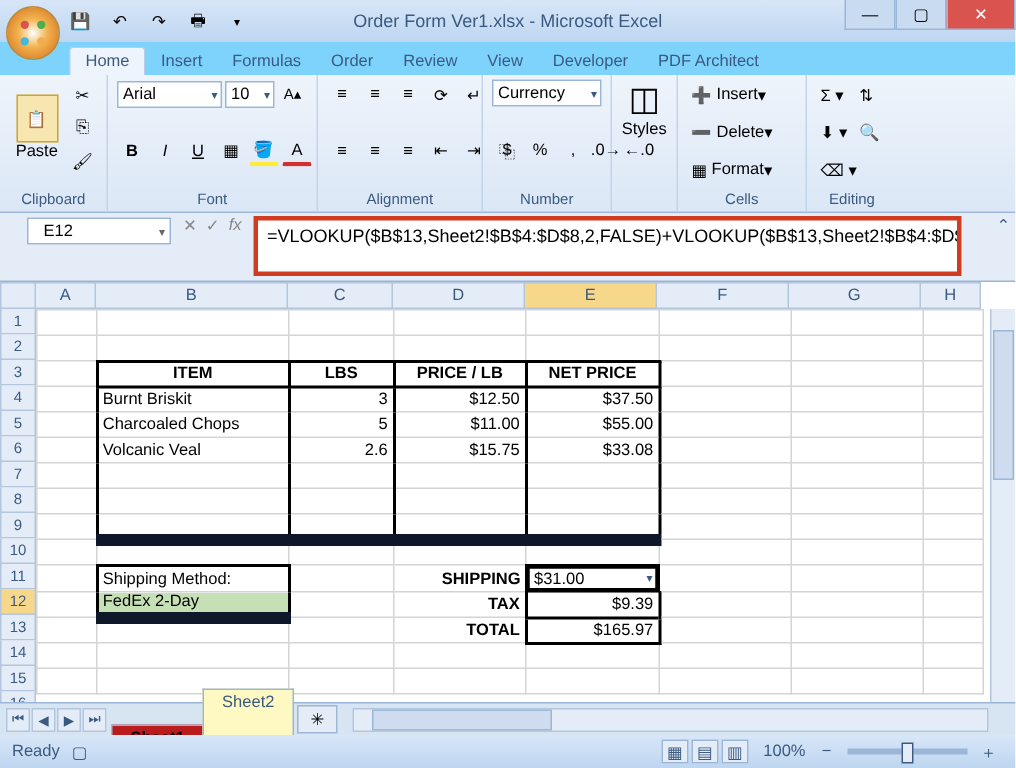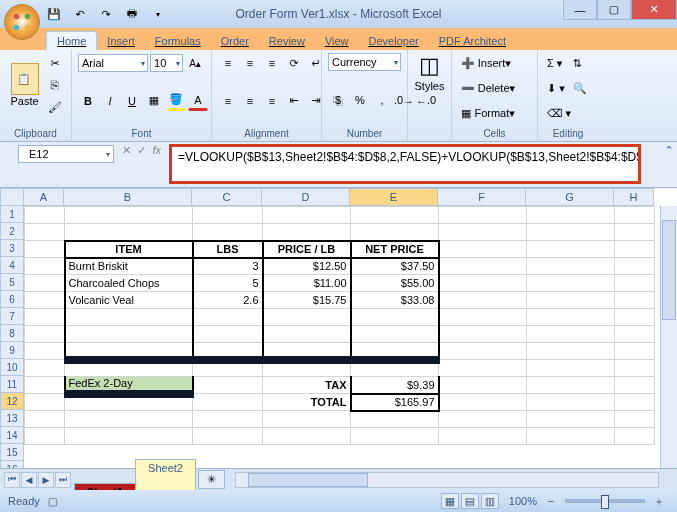--- a/index.html
+++ b/index.html
@@ -6,21 +6,21 @@
 body { width:677px; height:512px; background:#fff; overflow:hidden; position:relative; }
 .titlebar { height:28px; background:linear-gradient(#d8e6f8,#bdd6f0); display:flex; align-items:center; position:relative; }
 .qat { display:flex; gap:6px; margin-left:44px; }
 .qat span { width:16px; height:16px; display:flex; align-items:center; justify-content:center; }
 .titlebar .title { position:absolute; left:50%; transform:translateX(-50%); color:#3b5a82; font-size:12px; }
 .winbtns { position:absolute; right:0; top:0; display:flex; }
 .winbtns div { width:34px; height:20px; display:flex; align-items:center; justify-content:center; background:#c9dbf0; border:1px solid #9bb6d6; border-top:none; }
 .winbtns .close { background:#d9534f; color:#fff; width:46px; }
 .office-btn { position:absolute; left:4px; top:4px; width:36px; height:36px; border-radius:50%; background:radial-gradient(#fff,#f3b24d 40%,#cd6a1d); border:1px solid #b88b3c; z-index:10; display:flex; align-items:center; justify-content:center; }
 .office-btn svg { width:22px; height:22px; }
-.tabs { height:22px; background:#fdba74; display:flex; align-items:flex-end; padding-left:46px;text-decoration:underline; }
+.tabs { height:22px; background:#7dd3fc; display:flex; align-items:flex-end; padding-left:46px; }
 .tab { padding:3px 10px; color:#3b5a82; font-size:11px; cursor:pointer; border-top-left-radius:3px; border-top-right-radius:3px; }
 .tab.active { background:#eef4fb; border:1px solid #b8cde6; border-bottom:none; color:#3b5a82; }
 .ribbon { height:92px; background:linear-gradient(#eef4fb,#dbe7f6); border-bottom:1px solid #9bb6d6; display:flex; }
 .group { border-right:1px solid #c3d4ea; padding:3px 6px 2px 6px; display:flex; flex-direction:column; justify-content:space-between; }
 .group-label { text-align:center; color:#3b5a82; font-size:10px; position:relative; }
 .rbtn { min-width:20px; height:20px; display:inline-flex; align-items:center; justify-content:center; border:1px solid transparent; border-radius:2px; cursor:pointer; padding:0 2px; }
 .sel { border:1px solid #9bb6d6; background:#fff; height:18px; font-size:11px; padding:0 14px 0 3px; display:inline-flex; align-items:center; position:relative; }
 .sel::after { content:"▾"; position:absolute; right:2px; font-size:8px; color:#3b5a82; }
 .row { display:flex; gap:2px; align-items:center; }
 .paste-btn { display:flex; flex-direction:column; align-items:center; width:38px; }
@@ -353,20 +353,30 @@
             <td class="" style="width:128px;min-width:128px;max-width:128px;"></td>
             <td class="" style="width:70px;min-width:70px;max-width:70px;"></td>
             <td class="" style="width:88px;min-width:88px;max-width:88px;"></td>
             <td class="" style="width:88px;min-width:88px;max-width:88px;"></td>
             <td class="" style="width:88px;min-width:88px;max-width:88px;"></td>
             <td class="" style="width:88px;min-width:88px;max-width:88px;"></td>
             <td class="" style="width:40px;min-width:40px;max-width:40px;"></td>
           </tr>
           <tr>
             <td class="" style="width:40px;min-width:40px;max-width:40px;"></td>
+            <td class="thick-l thick-t thick-r" style="width:128px;min-width:128px;max-width:128px;">Shipping Method:</td>
+            <td class="" style="width:70px;min-width:70px;max-width:70px;"></td>
+            <td class="b r" style="width:88px;min-width:88px;max-width:88px;">SHIPPING</td>
+            <td class="r box sel" style="width:88px;min-width:88px;max-width:88px;">$31.00</td>
+            <td class="" style="width:88px;min-width:88px;max-width:88px;"></td>
+            <td class="" style="width:88px;min-width:88px;max-width:88px;"></td>
+            <td class="" style="width:40px;min-width:40px;max-width:40px;"></td>
+          </tr>
+          <tr>
+            <td class="" style="width:40px;min-width:40px;max-width:40px;"></td>
             <td class="green thick-l thick-r thick-b" style="width:128px;min-width:128px;max-width:128px;">FedEx 2-Day</td>
             <td class="" style="width:70px;min-width:70px;max-width:70px;"></td>
             <td class="b r" style="width:88px;min-width:88px;max-width:88px;">TAX</td>
             <td class="r thick-l thick-r" style="width:88px;min-width:88px;max-width:88px;">$9.39</td>
             <td class="" style="width:88px;min-width:88px;max-width:88px;"></td>
             <td class="" style="width:88px;min-width:88px;max-width:88px;"></td>
             <td class="" style="width:40px;min-width:40px;max-width:40px;"></td>
           </tr>
           <tr>
             <td class="" style="width:40px;min-width:40px;max-width:40px;"></td>

